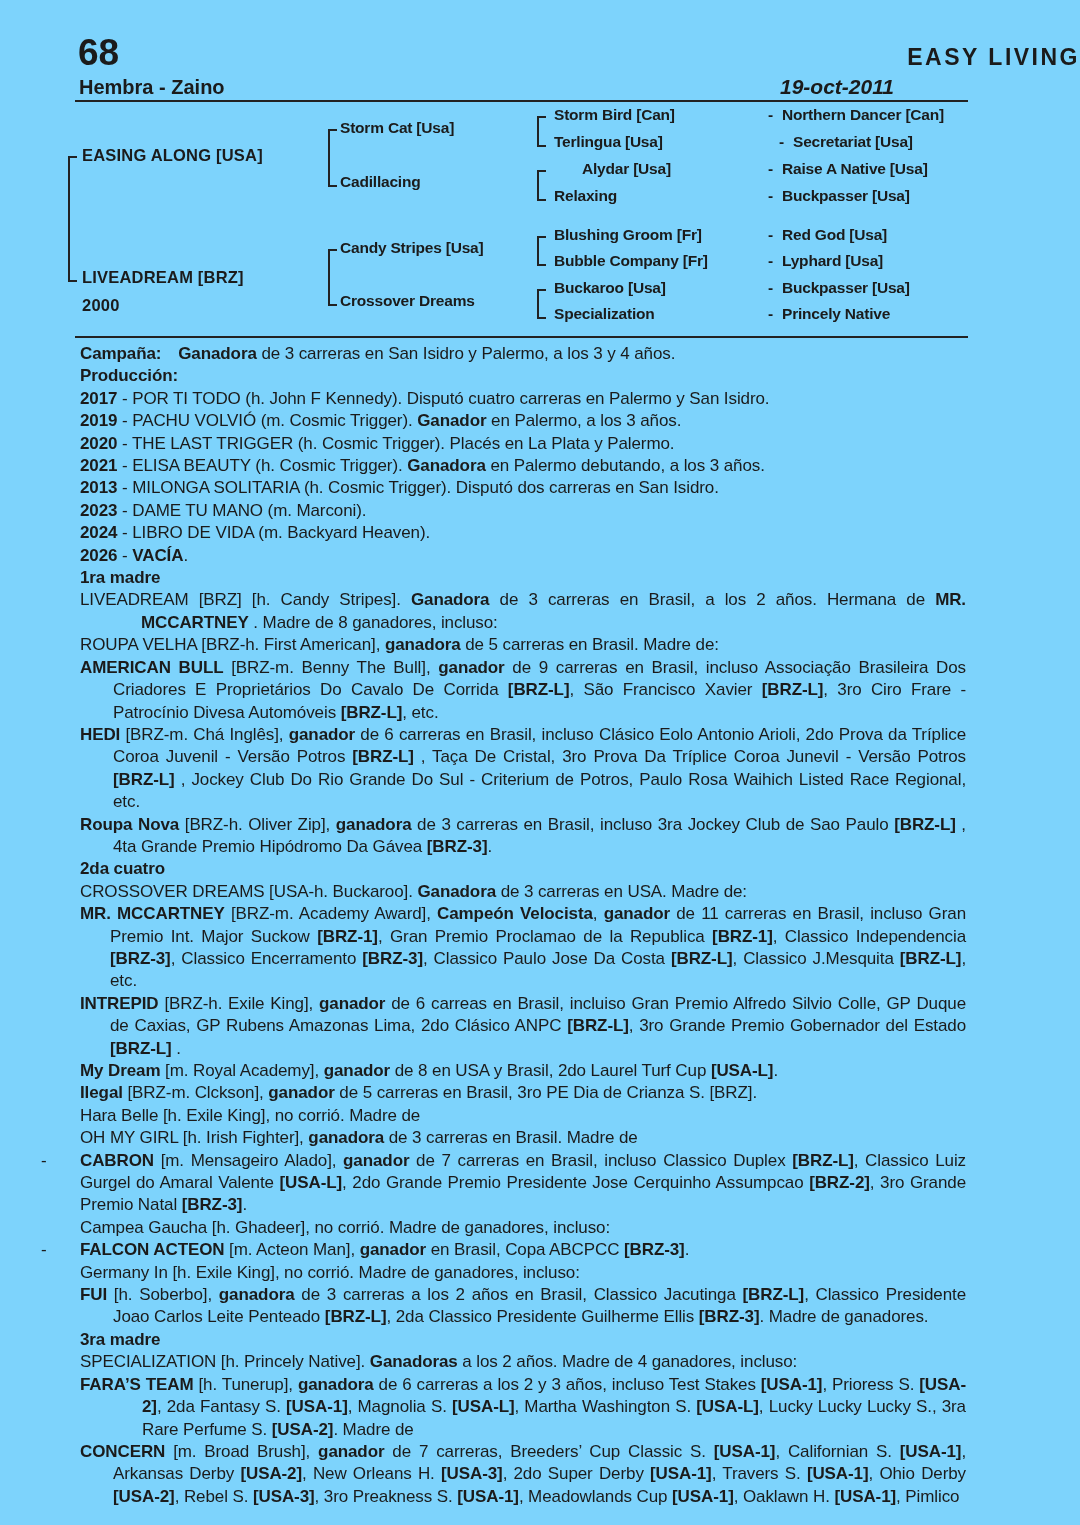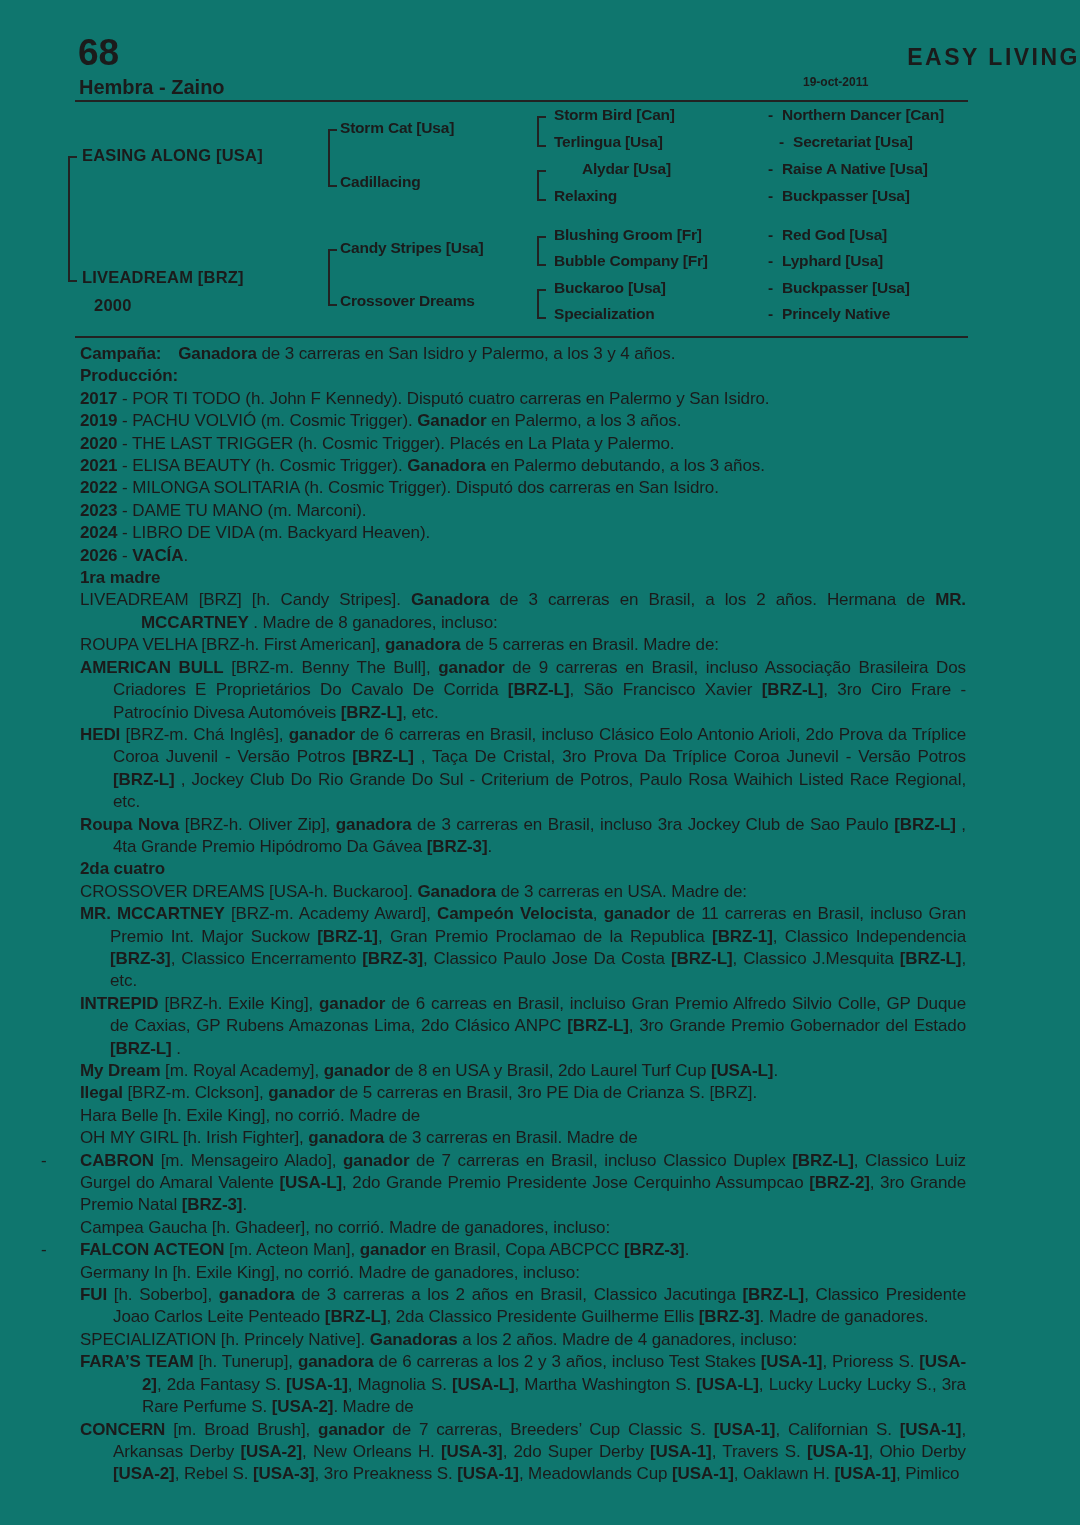--- a/index.html
+++ b/index.html
@@ -1,23 +1,23 @@
 <!DOCTYPE html>
 <html><head>
 <meta charset="utf-8">
 <style>
   html,body{margin:0;padding:0;background:#e8e8e8;}
-  .page{position:relative;width:1080px;height:1525px;background:#0f766e;overflow:hidden;
+  .page{position:relative;width:1080px;height:1525px;background:#7dd3fc;overflow:hidden;
         font-family:"Liberation Sans",sans-serif;color:#1b1b1b;}
   
   .pagenum{position:absolute;left:78px;top:32px;font-size:37px;font-weight:bold;}
   .title{position:absolute;left:0;right:0;top:44px;margin:0;text-align:right;
          font-size:23px;font-weight:bold;letter-spacing:2.5px;}
   .sexcoat{position:absolute;left:79px;top:76px;font-size:20px;font-weight:bold;}
-  .hdate{position:absolute;left:803px;top:75px;font-size:12px;font-weight:bold;}
+  .hdate{position:absolute;left:780px;top:75px;font-size:21px;font-weight:bold;font-style:italic;}
   .rule{position:absolute;left:75px;width:893px;border-top:2px solid #222;}
   
   .ped{position:absolute;left:0;top:0;width:1080px;height:340px;}
   .ped .name{position:absolute;font-weight:bold;font-size:15.5px;white-space:nowrap;letter-spacing:-0.2px;}
   .ped .g1{font-size:16.5px;letter-spacing:0.2px;}
   .ped .g4::before{content:"-";position:absolute;left:-14px;top:0;font-weight:bold;}
   .brk{position:absolute;width:7px;border-left:2px solid #222;border-top:2px solid #222;border-bottom:2px solid #222;}
   
   .main{position:absolute;left:80px;top:343px;width:886px;font-size:17px;line-height:22.4px;letter-spacing:-0.1px;}
   .main p{margin:0;}
@@ -48,21 +48,21 @@
 
     <div class="brk" style="left:68px;top:156px;height:122px"></div>
     <div class="brk" style="left:328px;top:129px;height:54px"></div>
     <div class="brk" style="left:328px;top:249px;height:53px"></div>
     <div class="brk" style="left:537px;top:116px;height:27px"></div>
     <div class="brk" style="left:537px;top:170px;height:27px"></div>
     <div class="brk" style="left:537px;top:236px;height:26px"></div>
     <div class="brk" style="left:537px;top:289px;height:26px"></div>
   <div class="name g1" style="left: 82px; top: 146px;">EASING ALONG [USA]</div>
       <div class="name g1" style="left: 82px; top: 268px;">LIVEADREAM [BRZ]</div>
-      <div class="name g1" style="left: 94px; top: 296px;">2000</div>
+      <div class="name g1" style="left: 82px; top: 296px;">2000</div>
       <div class="name g2" style="left: 340px; top: 119px;">Storm Cat [Usa]</div>
       <div class="name g2" style="left: 340px; top: 173px;">Cadillacing</div>
       <div class="name g2" style="left: 340px; top: 239px;">Candy Stripes [Usa]</div>
       <div class="name g2" style="left: 340px; top: 292px;">Crossover Dreams</div>
       <div class="name g3" style="left: 554px; top: 106px;">Storm Bird [Can]</div>
       <div class="name g3" style="left: 554px; top: 133px;">Terlingua [Usa]</div>
       <div class="name g3" style="left: 554px; top: 160px; margin-left: 28px;">Alydar [Usa]</div>
       <div class="name g3" style="left: 554px; top: 187px;">Relaxing</div>
       <div class="name g3" style="left: 554px; top: 226px;">Blushing Groom [Fr]</div>
       <div class="name g3" style="left: 554px; top: 252px;">Bubble Company [Fr]</div>
@@ -80,21 +80,21 @@
 
   <div class="rule" style="top:336px"></div>
 
   <div class="main">
       <p class="line"><b>Campaña:</b><span>  </span><b>Ganadora</b><span> de 3 carreras en San Isidro y Palermo, a los 3 y 4 años.</span></p>
       <p class="line"><b>Producción:</b></p>
       <p class="line"><b>2017</b><span> - POR TI TODO (h. John F Kennedy). Disputó cuatro carreras en Palermo y San Isidro.</span></p>
       <p class="line"><b>2019</b><span> - PACHU VOLVIÓ (m. Cosmic Trigger). </span><b>Ganador</b><span> en Palermo, a los 3 años.</span></p>
       <p class="line"><b>2020</b><span> - THE LAST TRIGGER (h. Cosmic Trigger). Placés en La Plata y Palermo.</span></p>
       <p class="line"><b>2021</b><span> - ELISA BEAUTY (h. Cosmic Trigger). </span><b>Ganadora</b><span> en Palermo debutando, a los 3 años.</span></p>
-      <p class="line"><b>2022</b><span> - MILONGA SOLITARIA (h. Cosmic Trigger). Disputó dos carreras en San Isidro.</span></p>
+      <p class="line"><b>2013</b><span> - MILONGA SOLITARIA (h. Cosmic Trigger). Disputó dos carreras en San Isidro.</span></p>
       <p class="line"><b>2023</b><span> - DAME TU MANO (m. Marconi).</span></p>
       <p class="line"><b>2024</b><span> - LIBRO DE VIDA (m. Backyard Heaven).</span></p>
       <p class="line"><b>2026</b><span> - </span><b>VACÍA</b><span>.</span></p>
       <p class="sec-h">1ra madre</p>
       <p class="p l0"><span>LIVEADREAM [BRZ] [h. Candy Stripes]. </span><b>Ganadora</b><span> de 3 carreras en Brasil, a los 2 años. Hermana de </span><b>MR. MCCARTNEY</b><span> . Madre de 8 ganadores, incluso:</span></p>
       <p class="p l1"><span>ROUPA VELHA [BRZ-h. First American], </span><b>ganadora</b><span> de 5 carreras en Brasil. Madre de:</span></p>
       <p class="p l2"><b>AMERICAN BULL</b><span> [BRZ-m. Benny The Bull], </span><b>ganador</b><span> de 9 carreras en Brasil, incluso Associação Brasileira Dos Criadores E Proprietários Do Cavalo De Corrida </span><b>[BRZ-L]</b><span>, São Francisco Xavier </span><b>[BRZ-L]</b><span>, 3ro Ciro Frare - Patrocínio Divesa Automóveis </span><b>[BRZ-L]</b><span>, etc.</span></p>
       <p class="p l2"><b>HEDI</b><span> [BRZ-m. Chá Inglês], </span><b>ganador</b><span> de 6 carreras en Brasil, incluso Clásico Eolo Antonio Arioli, 2do Prova da Tríplice Coroa Juvenil - Versão Potros </span><b>[BRZ-L]</b><span> , Taça De Cristal, 3ro Prova Da Tríplice Coroa Junevil - Versão Potros </span><b>[BRZ-L]</b><span> , Jockey Club Do Rio Grande Do Sul - Criterium de Potros, Paulo Rosa Waihich Listed Race Regional, etc.</span></p>
       <p class="p l2"><b>Roupa Nova</b><span> [BRZ-h. Oliver Zip], </span><b>ganadora</b><span> de 3 carreras en Brasil, incluso 3ra Jockey Club de Sao Paulo </span><b>[BRZ-L]</b><span> , 4ta Grande Premio Hipódromo Da Gávea </span><b>[BRZ-3]</b><span>.</span></p>
       <p class="sec-h">2da cuatro</p>
@@ -103,17 +103,18 @@
       <p class="p l1"><b>INTREPID</b><span> [BRZ-h. Exile King], </span><b>ganador</b><span> de 6 carreas en Brasil, incluiso Gran Premio Alfredo Silvio Colle, GP Duque de Caxias, GP Rubens Amazonas Lima, 2do Clásico ANPC </span><b>[BRZ-L]</b><span>, 3ro Grande Premio Gobernador del Estado </span><b>[BRZ-L]</b><span> .</span></p>
       <p class="p l1"><b>My Dream</b><span> [m. Royal Academy], </span><b>ganador</b><span> de 8 en USA y Brasil, 2do Laurel Turf Cup </span><b>[USA-L]</b><span>.</span></p>
       <p class="p l1"><b>Ilegal</b><span> [BRZ-m. Clckson], </span><b>ganador</b><span> de 5 carreras en Brasil, 3ro PE Dia de Crianza S. [BRZ].</span></p>
       <p class="p l1"><span>Hara Belle [h. Exile King], no corrió. Madre de</span></p>
       <p class="p oh"><span>OH MY GIRL [h. Irish Fighter], </span><b>ganadora</b><span> de 3 carreras en Brasil. Madre de</span></p>
       <p class="p dash"><b>CABRON</b><span> [m. Mensageiro Alado], </span><b>ganador</b><span> de 7 carreras en Brasil, incluso Classico Duplex </span><b>[BRZ-L]</b><span>, Classico Luiz Gurgel do Amaral Valente </span><b>[USA-L]</b><span>, 2do Grande Premio Presidente Jose Cerquinho Assumpcao </span><b>[BRZ-2]</b><span>, 3ro Grande Premio Natal </span><b>[BRZ-3]</b><span>.</span></p>
       <p class="p l2"><span>Campea Gaucha [h. Ghadeer], no corrió. Madre de ganadores, incluso:</span></p>
       <p class="p dash"><b>FALCON ACTEON</b><span> [m. Acteon Man], </span><b>ganador</b><span> en Brasil, Copa ABCPCC </span><b>[BRZ-3]</b><span>.</span></p>
       <p class="p l1"><span>Germany In [h. Exile King], no corrió. Madre de ganadores, incluso:</span></p>
       <p class="p l2"><b>FUI</b><span> [h. Soberbo], </span><b>ganadora</b><span> de 3 carreras a los 2 años en Brasil, Classico Jacutinga </span><b>[BRZ-L]</b><span>, Classico Presidente Joao Carlos Leite Penteado </span><b>[BRZ-L]</b><span>, 2da Classico Presidente Guilherme Ellis </span><b>[BRZ-3]</b><span>. Madre de ganadores.</span></p>
+      <p class="sec-h">3ra madre</p>
       <p class="p l0"><span>SPECIALIZATION [h. Princely Native]. </span><b>Ganadoras</b><span> a los 2 años. Madre de 4 ganadores, incluso:</span></p>
       <p class="p l1b"><b>FARA’S TEAM</b><span> [h. Tunerup], </span><b>ganadora</b><span> de 6 carreras a los 2 y 3 años, incluso Test Stakes </span><b>[USA-1]</b><span>, Prioress S. </span><b>[USA-2]</b><span>, 2da Fantasy S. </span><b>[USA-1]</b><span>, Magnolia S. </span><b>[USA-L]</b><span>, Martha Washington S. </span><b>[USA-L]</b><span>, Lucky Lucky Lucky S., 3ra Rare Perfume S. </span><b>[USA-2]</b><span>. Madre de</span></p>
       <p class="p l2"><b>CONCERN</b><span> [m. Broad Brush], </span><b>ganador</b><span> de 7 carreras, Breeders’ Cup Classic S. </span><b>[USA-1]</b><span>, Californian S. </span><b>[USA-1]</b><span>, Arkansas Derby </span><b>[USA-2]</b><span>, New Orleans H. </span><b>[USA-3]</b><span>, 2do Super Derby </span><b>[USA-1]</b><span>, Travers S. </span><b>[USA-1]</b><span>, Ohio Derby </span><b>[USA-2]</b><span>, Rebel S. </span><b>[USA-3]</b><span>, 3ro Preakness S. </span><b>[USA-1]</b><span>, Meadowlands Cup </span><b>[USA-1]</b><span>, Oaklawn H. </span><b>[USA-1]</b><span>, Pimlico</span></p>
     </div>
 </div>
 
 </body></html>

